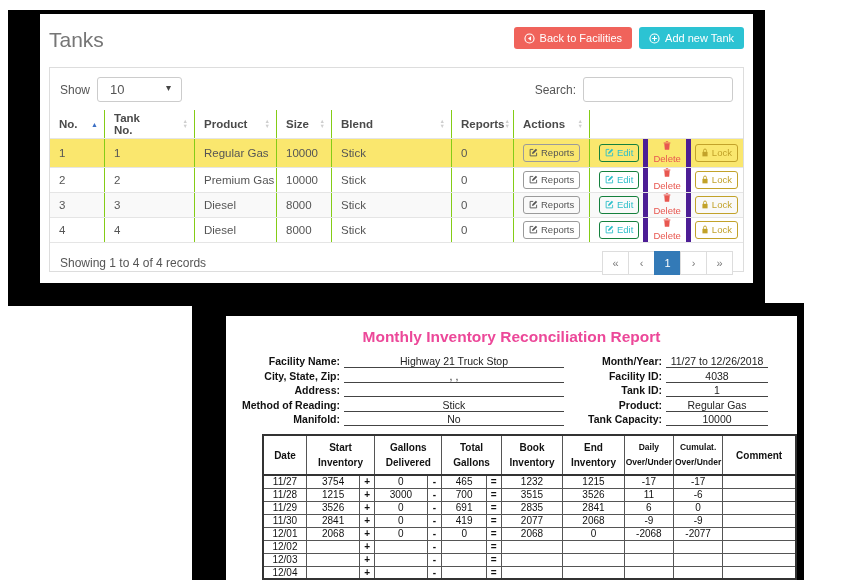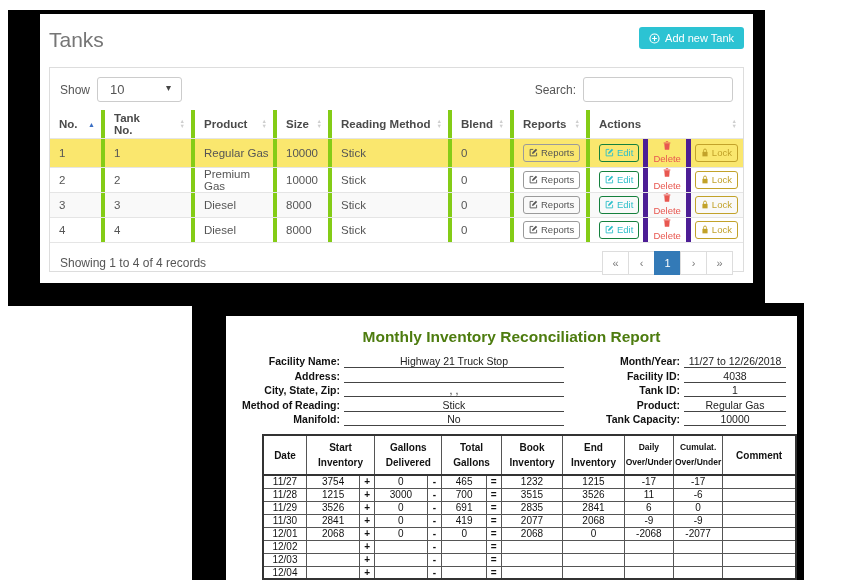--- a/index.html
+++ b/index.html
@@ -21,21 +21,21 @@
   .panel-toolbar { display:flex; justify-content:space-between; align-items:center; padding:9px 10px 8px 10px; }
   .show-group, .search-group { display:flex; align-items:center; gap:7px; font-size:12px; color:#555; }
   .show-select { position:relative; width:85px; height:25px; border:1px solid #ccc; border-radius:3px;
     font-size:13px; color:#555; display:flex; align-items:center; padding-left:12px; cursor:pointer; background:#fff; }
   .show-select::after { content:"▾"; position:absolute; right:10px; top:4px; font-size:10px; color:#444; }
   .search-input { width:150px; height:25px; border:1px solid #ccc; border-radius:3px; padding:0 6px; font-size:12px; }
 
   .ttable { width:100%; font-size:11.5px; color:#555; }
   .tr { display:flex; border-top:1px solid #e5e5e5; height:25px; align-items:stretch; }
   .tr.thead { border-top:none; height:28px; font-weight:bold; color:#4a4a4a; }
-  .td, .th { padding:0 0 0 9px; display:flex; align-items:center; border-right:4px solid #84cc16; overflow:hidden; }
+  .td, .th { padding:0 0 0 9px; display:flex; align-items:center; border-right:1px solid #84cc16; overflow:hidden; }
   .th { justify-content:space-between; padding-right:6px; cursor:pointer; }
   .tr > :nth-child(1){ width:55px; } .tr > :nth-child(2){ width:90px;gap:35px; }
   .tr > :nth-child(3){ width:82px; } .tr > :nth-child(4){ width:55px; }
   .tr > :nth-child(5){ width:120px; } .tr > :nth-child(6){ width:62px; }
   .tr > :nth-child(7){ width:76px; } .tr > :nth-child(8){ flex:1; border-right:none; }
   .tr.highlight { background:#fae76e; height:29px; }
   .tr.row:nth-child(odd):not(.highlight) { background:#f9f9f9; }
   .sort-icon { display:flex; flex-direction:column; align-items:center; }
   .th.asc .sort-icon::before { content:"▲"; font-size:7px; color:#3b6fc4; }
   .th.both .sort-icon::before { content:"▲"; font-size:5.5px; line-height:5px; color:#cfcfcf; }
@@ -52,27 +52,27 @@
   .panel-footer { display:flex; justify-content:space-between; align-items:center; padding:8px 10px 0 10px; }
   .footer-text { font-size:12px; color:#555; }
   .pagination { display:flex; }
   .page-btn { min-width:27px; height:24px; border:1px solid #ddd; background:#fff; color:#7a7a7a;
     font-size:11px; display:flex; align-items:center; justify-content:center; margin-left:-1px; cursor:pointer; }
   .page-btn.active { background:#337ab7; border-color:#337ab7; color:#fff; }
 
   
   .bottom-backdrop { position:absolute; left:192px; top:303px; width:612px; height:277px; background:#000; }
   .paper { position:absolute; left:226px; top:316px; width:571px; height:264px; background:#fff; padding:12px 8px 0 8px; }
-  .report-title { text-align:center; font-size:15.5px; font-weight:bold; color:#4d7c0f; margin-bottom:9px; }
+  .report-title { text-align:center; font-size:15.5px; font-weight:bold; color:#ec4899; margin-bottom:9px; }
   .info-grid { display:flex; flex-direction:column; gap:1.5px; }
   .info-row { display:flex; }
   .f-label { font-weight:bold; font-size:10.5px; color:#111; text-align:right; padding-right:4px; }
   .f-value { font-size:10.5px; color:#222; text-align:center; border-bottom:1px solid #444; height:13px; }
   .left .f-label { width:110px; } .left .f-value { width:220px; }
-  .right { margin-left:38px; }
+  .right { margin-left:20px; }
   .right .f-label { width:82px; } .right .f-value { width:102px; }
 
   table.recon { position:absolute; left:36px; top:118px; border-collapse:collapse; table-layout:fixed;
     border:2px solid #333; }
   table.recon th, table.recon td { border:1px solid #555; font-size:10px; color:#111;
     text-align:center; padding:0 1px; overflow:hidden; white-space:nowrap; }
   table.recon thead th { height:40px; font-weight:bold; }
   table.recon thead { border-bottom:2px solid #333; }
   table.recon td { height:13px; }
   .th-small div { font-size:8.5px; }
@@ -80,20 +80,27 @@
   .op { font-weight:bold; }
 </style>
 </head>
 <body>
 
 <div class="top-backdrop"></div>
 <div class="tanks-window">
   <div class="tanks-header">
     <div class="tanks-title">Tanks</div>
     <div class="hdr-buttons">
+      <button class="hdr-btn btn-back">
+        <svg width="11" height="11" viewBox="0 0 16 16">
+            <circle cx="8" cy="8" r="6.6" fill="none" stroke="#fff" stroke-width="1.6"></circle>
+            <path d="M10.3 4.8 5.8 8l4.5 3.2z" fill="#fff"></path>
+          </svg>
+        <span>Back to Facilities</span>
+      </button>
       <button class="hdr-btn btn-add">
         <svg width="11" height="11" viewBox="0 0 16 16">
             <circle cx="8" cy="8" r="6.6" fill="none" stroke="#fff" stroke-width="1.6"></circle>
             <path d="M8 4.5v7M4.5 8h7" stroke="#fff" stroke-width="1.6"></path>
           </svg>
         <span>Add new Tank</span>
       </button>
     </div>
   </div>
 
@@ -124,24 +131,20 @@
         </div>
           <div class="th both">
           <span>Product</span>
           <span class="sort-icon"></span>
         </div>
           <div class="th both">
           <span>Size</span>
           <span class="sort-icon"></span>
         </div>
           <div class="th both">
-          <span>Reading Method</span>
-          <span class="sort-icon"></span>
-        </div>
-          <div class="th both">
           <span>Blend</span>
           <span class="sort-icon"></span>
         </div>
           <div class="th both">
           <span>Reports</span>
           <span class="sort-icon"></span>
         </div>
           <div class="th both">
           <span>Actions</span>
           <span class="sort-icon"></span>
@@ -327,26 +330,26 @@
   <div class="report-title">Monthly Inventory Reconciliation Report</div>
 
   <div style="display:flex;">
     <div class="info-grid left">
 
     <div class="info-row">
         <span class="f-label">Facility Name:</span>
         <span class="f-value">Highway 21 Truck Stop</span>
       </div>
         <div class="info-row">
+        <span class="f-label">City, State, Zip:</span>
+        <span class="f-value">, ,</span>
+      </div>
+        <div class="info-row">
         <span class="f-label">Address:</span>
         <span class="f-value"></span>
-      </div>
-        <div class="info-row">
-        <span class="f-label">City, State, Zip:</span>
-        <span class="f-value">, ,</span>
       </div>
         <div class="info-row">
         <span class="f-label">Method of Reading:</span>
         <span class="f-value">Stick</span>
       </div>
         <div class="info-row">
         <span class="f-label">Manifold:</span>
         <span class="f-value">No</span>
       </div>
       </div>

